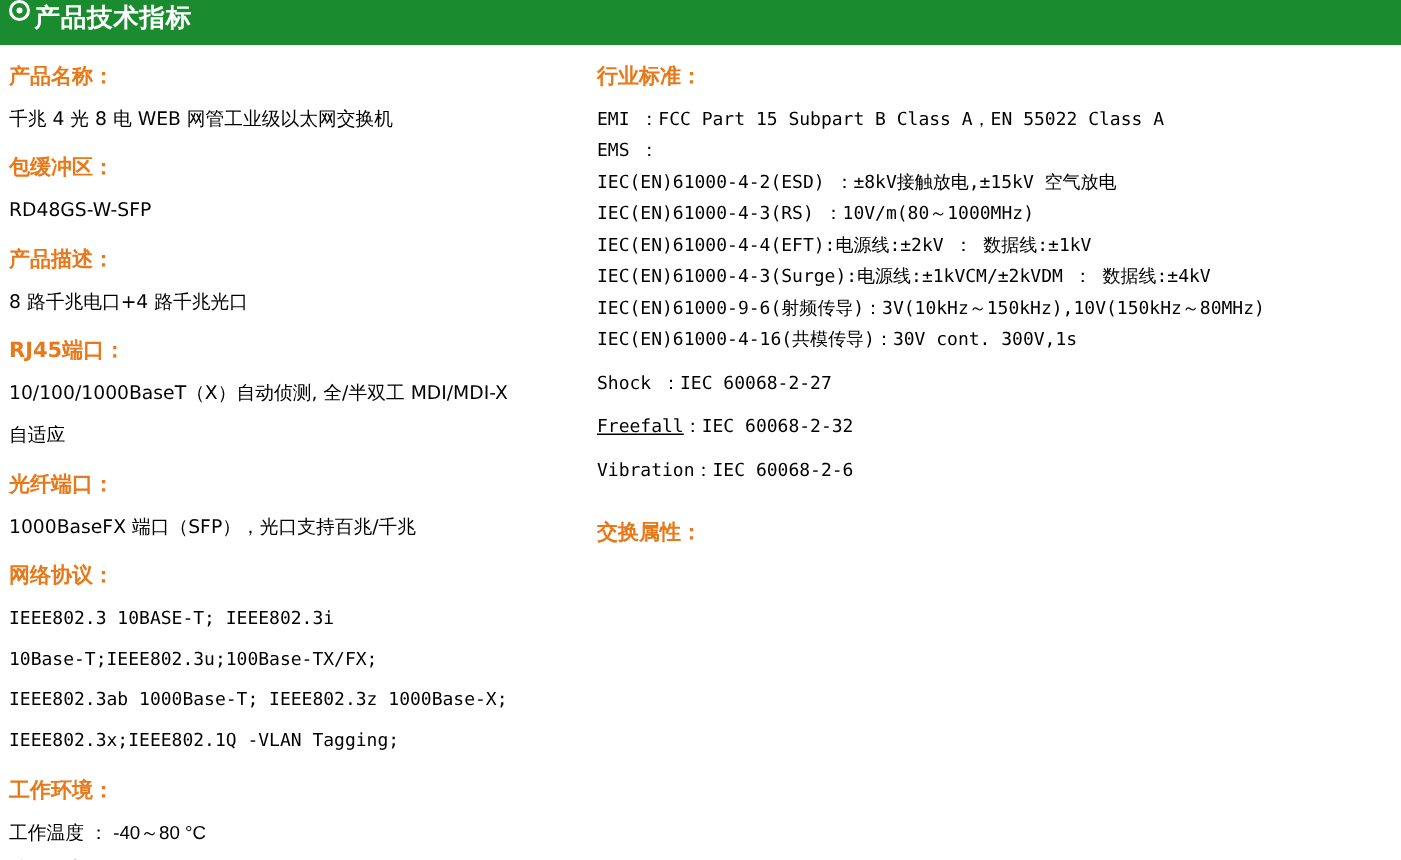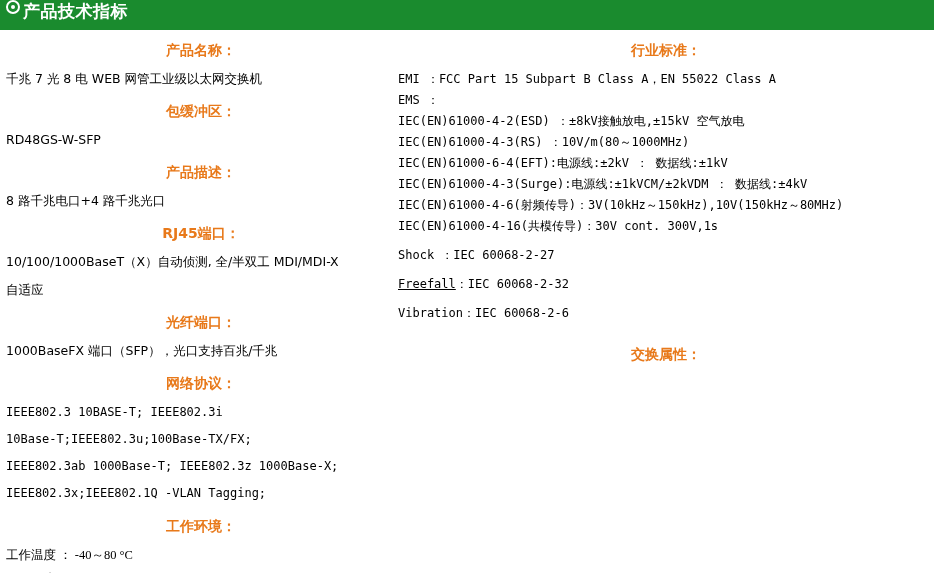--- a/index.html
+++ b/index.html
@@ -66,21 +66,20 @@
     flex: 1 1 auto;
     padding-left: 2px;
     box-sizing: border-box;
   }
   .sec-title {
     color: #e8791a;
     font-weight: bold;
     font-size: 14px;
     margin: 0 0 9px 0;
     font-family: "DejaVu Sans", sans-serif;
-    text-align: center;
   }
   .sec-title.right {
     font-size: 14px;
   }
   .line {
     font-size: 12.5px;
     line-height: 20px;
     margin: 0 0 8px 0;
     font-family: "DejaVu Sans", sans-serif;
     color: #000;
@@ -123,21 +122,21 @@
     white-space: nowrap;
   }
   .attr-table td.c1 {
     width: 212px;
   }
   .left-net .mono {
     line-height: 21px;
     margin-bottom: 6px;
   }
   .env-line {
-    font-family: Liberation Serif, serif;
+    font-family: Liberation Sans, sans-serif;
     font-size: 12.5px;
     line-height: 21px;
     margin-bottom: 3px;
   }
 </style>
 </head>
 <body>
 
 <div class="page">
 
@@ -145,21 +144,21 @@
     <span class="header-icon"></span>
     <span class="header-title">产品技术指标</span>
   </div>
 
   <div class="columns">
 
     <div class="col-left">
 
       <div class="group">
         <div class="sec-title">产品名称：</div>
-        <div class="line">千兆 7 光 8 电 WEB 网管工业级以太网交换机</div>
+        <div class="line">千兆 4 光 8 电 WEB 网管工业级以太网交换机</div>
       </div>
 
       <div class="group">
         <div class="sec-title">包缓冲区：</div>
         <div class="line">RD48GS-W-SFP</div>
       </div>
 
       <div class="group">
         <div class="sec-title">产品描述：</div>
         <div class="line">8 路千兆电口+4 路千兆光口</div>
@@ -194,23 +193,23 @@
     </div>
 
     <div class="col-right">
 
       <div class="r-block">
         <div class="sec-title right">行业标准：</div>
         <div class="r-line">EMI ：FCC Part 15 Subpart B Class A，EN 55022 Class A</div>
         <div class="r-line">EMS ：</div>
         <div class="r-line">IEC(EN)61000-4-2(ESD) ：±8kV接触放电,±15kV 空气放电</div>
         <div class="r-line">IEC(EN)61000-4-3(RS) ：10V/m(80～1000MHz)</div>
-        <div class="r-line">IEC(EN)61000-6-4(EFT):电源线:±2kV  ： 数据线:±1kV</div>
+        <div class="r-line">IEC(EN)61000-4-4(EFT):电源线:±2kV  ： 数据线:±1kV</div>
         <div class="r-line">IEC(EN)61000-4-3(Surge):电源线:±1kVCM/±2kVDM ： 数据线:±4kV</div>
-        <div class="r-line">IEC(EN)61000-4-6(射频传导)：3V(10kHz～150kHz),10V(150kHz～80MHz)</div>
+        <div class="r-line">IEC(EN)61000-9-6(射频传导)：3V(10kHz～150kHz),10V(150kHz～80MHz)</div>
         <div class="r-line">IEC(EN)61000-4-16(共模传导)：30V cont. 300V,1s</div>
         <div class="r-line spaced">Shock ：IEC 60068-2-27</div>
         <div class="r-line spaced"><span class="underline">Freefall</span><span>：IEC 60068-2-32</span></div>
         <div class="r-line spaced">Vibration：IEC 60068-2-6</div>
       </div>
 
       <div class="r-block" style="margin-top:22px;">
         <div class="sec-title right">交换属性：</div>
       </div>
 

